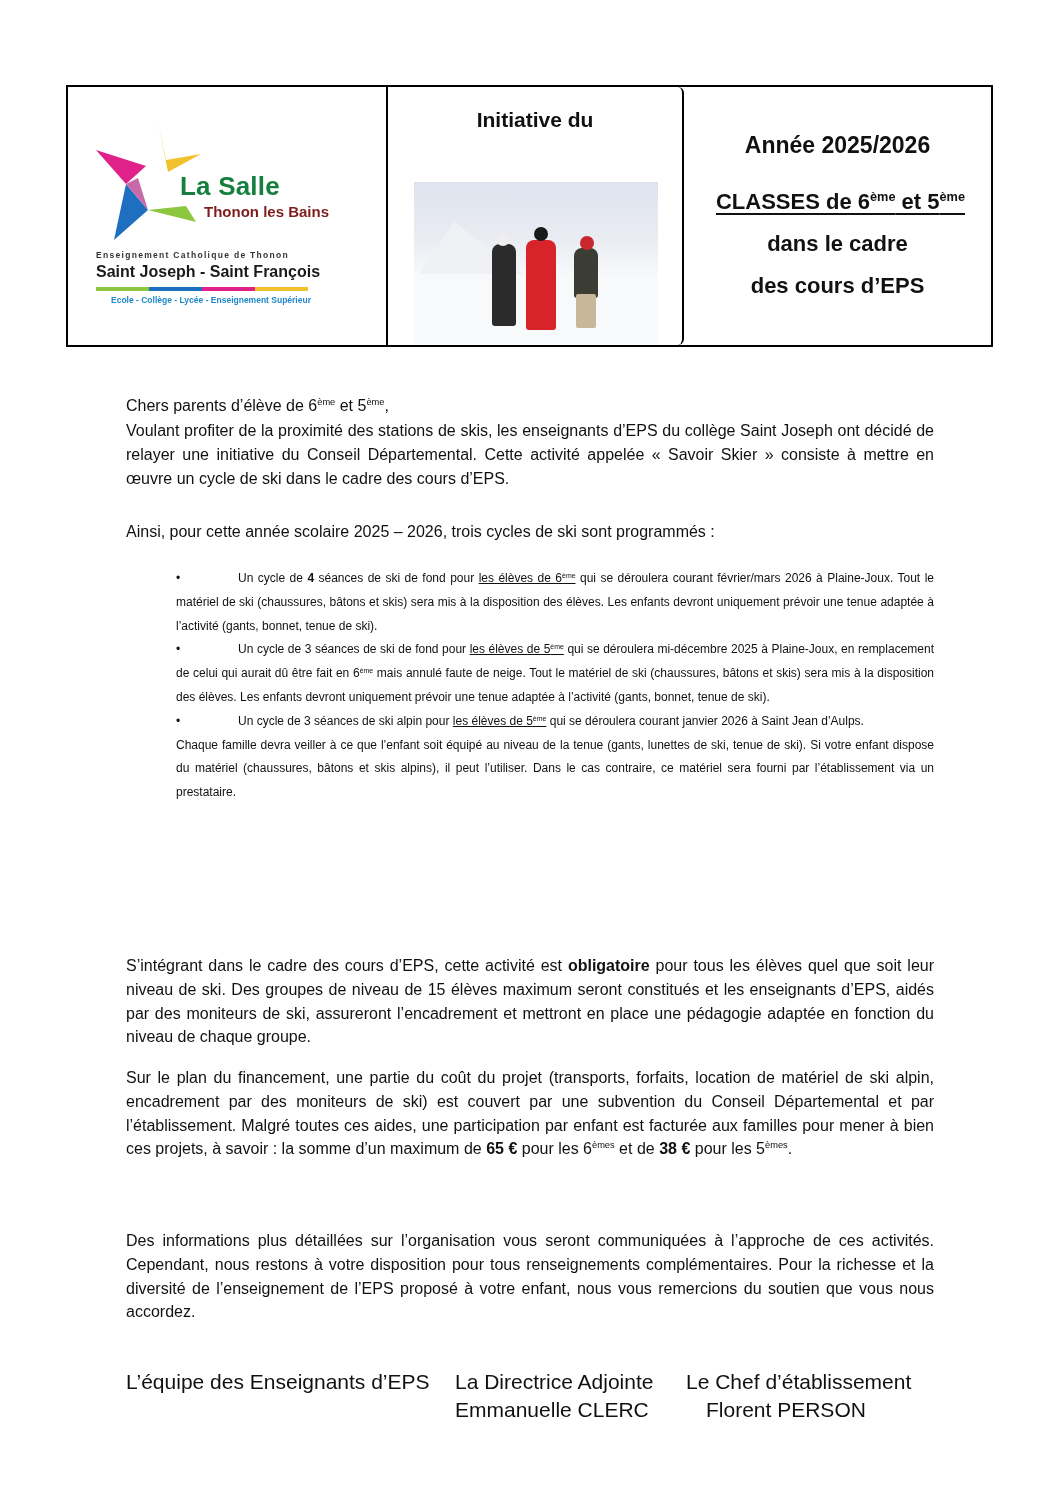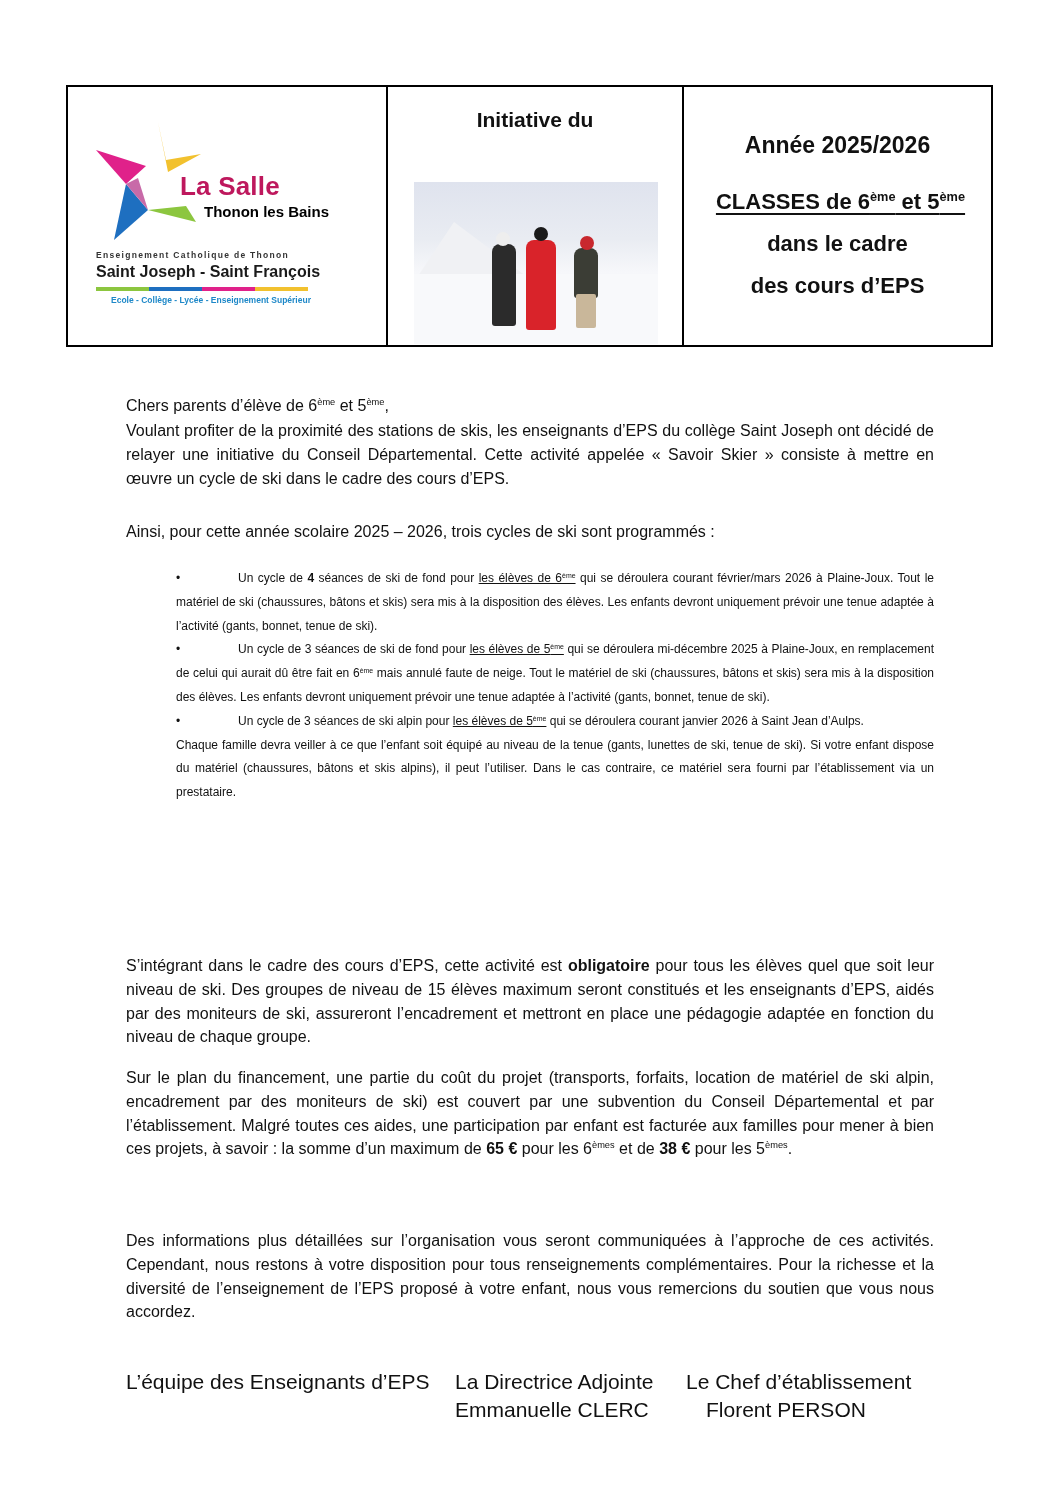--- a/index.html
+++ b/index.html
@@ -6,27 +6,27 @@
   body {
     width: 1059px; height: 1497px; position: relative; overflow: hidden;
     font-family: "Liberation Sans", sans-serif; color: #111;
   }
   .header-table {
     position: absolute; left: 66px; top: 85px; width: 927px; height: 262px;
     border: 2px solid #000; box-sizing: border-box; display: flex;
   }
   .cell { box-sizing: border-box; height: 100%; position: relative; }
   .cell-logo { width: 320px; border-right: 2px solid #000; }
-  .cell-title { width: 296px; border-right: 2px solid #000; text-align: center; }
+  .cell-title { width: 296px; border-right: 2px solid #000; text-align: center; border-radius: 6px; }
   .cell-info { flex: 1; text-align: center; }
 
   
   .logo-star { position: absolute; left: 28px; top: 35px; width: 120px; height: 120px; }
-  .logo-name { position: absolute; left: 112px; top: 84px; font-size: 26px; font-weight: bold; color: #be185d; letter-spacing: 0.2px; }
-  .logo-city { position: absolute; left: 136px; top: 116px; font-size: 15px; font-weight: bold; color: #000000; }
+  .logo-name { position: absolute; left: 112px; top: 84px; font-size: 26px; font-weight: bold; color: #15803d; letter-spacing: 0.2px; }
+  .logo-city { position: absolute; left: 136px; top: 116px; font-size: 15px; font-weight: bold; color: #7f1d1d; }
   .logo-ens { position: absolute; left: 28px; top: 163px; font-size: 8.5px; font-weight: bold; letter-spacing: 1.3px; color: #333; }
   .logo-school { position: absolute; left: 28px; top: 176px; font-size: 16px; font-weight: bold; color: #1a1a1a; }
   .logo-bar { position: absolute; left: 28px; top: 200px; width: 212px; height: 4px; display: flex; }
   .logo-bar span { flex: 1; height: 100%; }
   .logo-levels { position: absolute; left: 28px; top: 208px; font-size: 8.5px; color: #1e88c8; font-weight: bold; white-space: nowrap; padding-left: 15px; }
 
   .title-line { font-weight: bold; font-size: 21px; line-height: 30px; }
   .title-block { position: absolute; top: 18px; left: 0; right: 0; }
   .photo {
     position: absolute; left: 26px; top: 95px; width: 244px; height: 162px;

